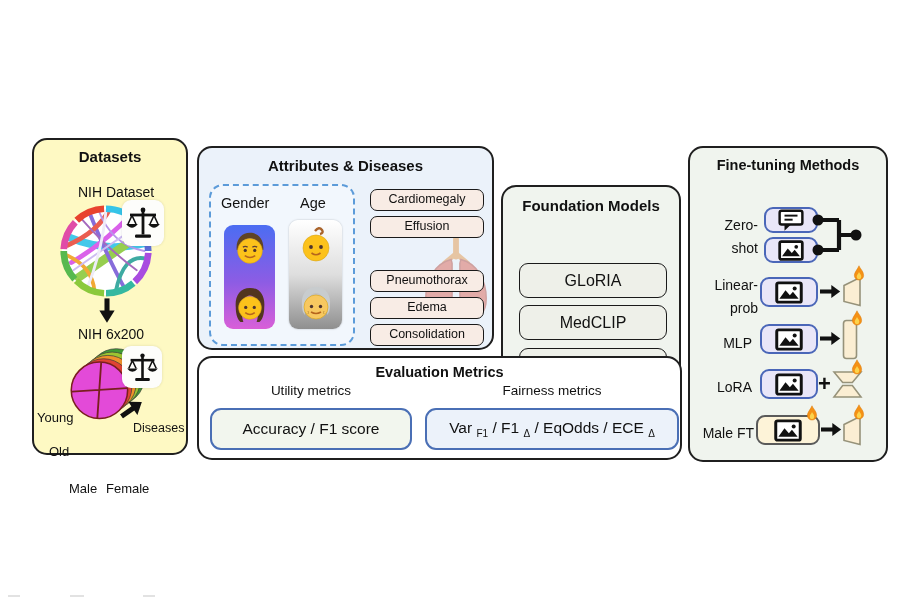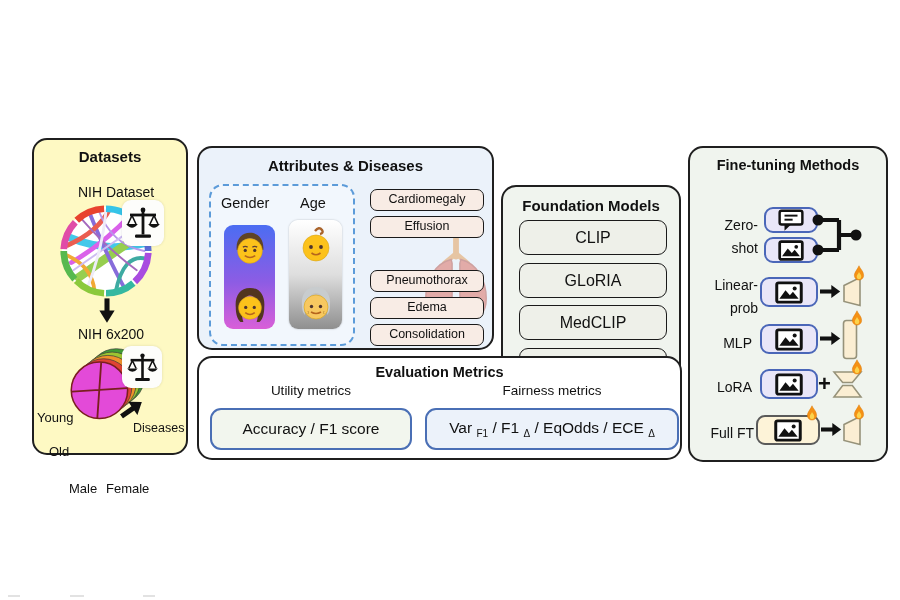--- a/index.html
+++ b/index.html
@@ -225,21 +225,20 @@
 
     <div class="disease" style="top:41px">Cardiomegaly</div>
     <div class="disease" style="top:68px">Effusion</div>
     <div class="disease" style="top:122px">Pneumothorax</div>
     <div class="disease" style="top:149px">Edema</div>
     <div class="disease" style="top:176px">Consolidation</div>
   </div>
 
   <div class="panel p-found">
     <div class="ptitle" style="top:10px">Foundation Models</div>
-    <div class="modelbox" style="top:33px">CLIP</div>
     <div class="modelbox" style="top:76px">GLoRIA</div>
     <div class="modelbox" style="top:118px">MedCLIP</div>
     <div class="modelbox" style="top:161px">BioMedCLIP</div>
   </div>
 
   <div class="panel p-eval">
     <div class="ptitle" style="top:6px;font-size:14.5px">Evaluation Metrics</div>
     <div class="sublbl" style="left:11px;width:202px">Utility metrics</div>
     <div class="sublbl" style="left:226px;width:254px">Fairness metrics</div>
     <div class="metricbox m-util">Accuracy / F1 score</div>
@@ -311,21 +310,21 @@
     </div>
     <div class="plus" style="left:128px;top:225px">+</div>
     <svg class="abs" style="left:142px;top:222px" width="31" height="29" viewBox="0 0 32 30">
       <path d="M2 2 L30 2 L21 13 L11 13 Z" fill="#fbeed3" stroke="#96927a" stroke-width="1.6"></path>
       <path d="M11 16 L21 16 L30 28 L2 28 Z" fill="#fbeed3" stroke="#96927a" stroke-width="1.6"></path>
     </svg>
     <svg class="abs" style="left:160px;top:211px" width="14" height="17" viewBox="0 0 18 22">
         <use href="#flame"></use>
       </svg>
 
-    <div class="ftlabel" style="left:2px;top:274px;width:62px">Full FT</div>
+    <div class="ftlabel" style="left:2px;top:274px;width:62px">Male FT</div>
     <div class="fftbox">
       <svg width="28" height="23" viewBox="0 0 32 26">
           <use href="#img-icon"></use>
         </svg>
     </div>
     <svg class="abs" style="left:115px;top:257px" width="14" height="17" viewBox="0 0 18 22">
         <use href="#flame"></use>
       </svg>
     <svg class="abs" style="left:131px;top:274px" width="21" height="15" viewBox="0 0 26 18">
         <use href="#rarrow"></use>

